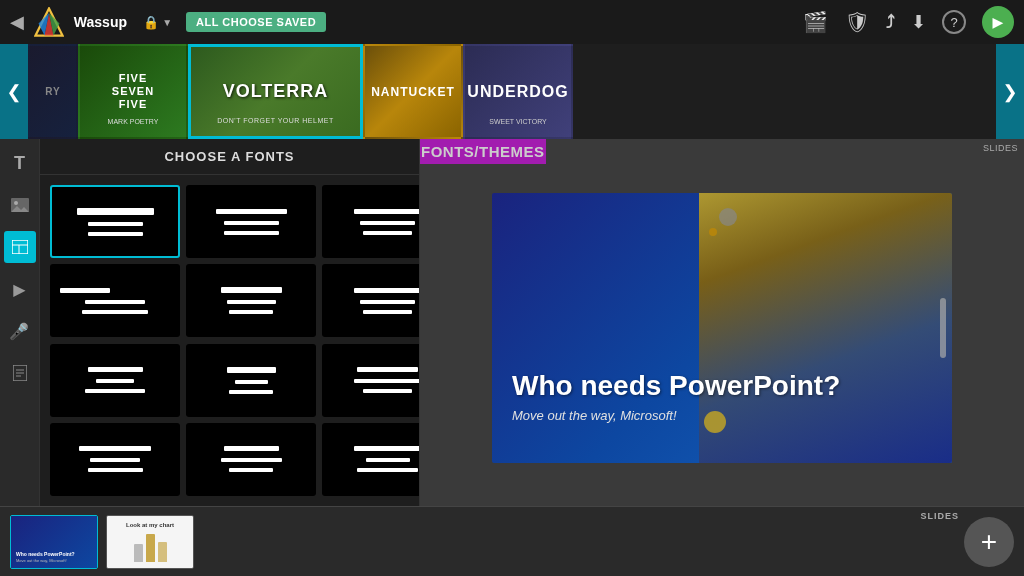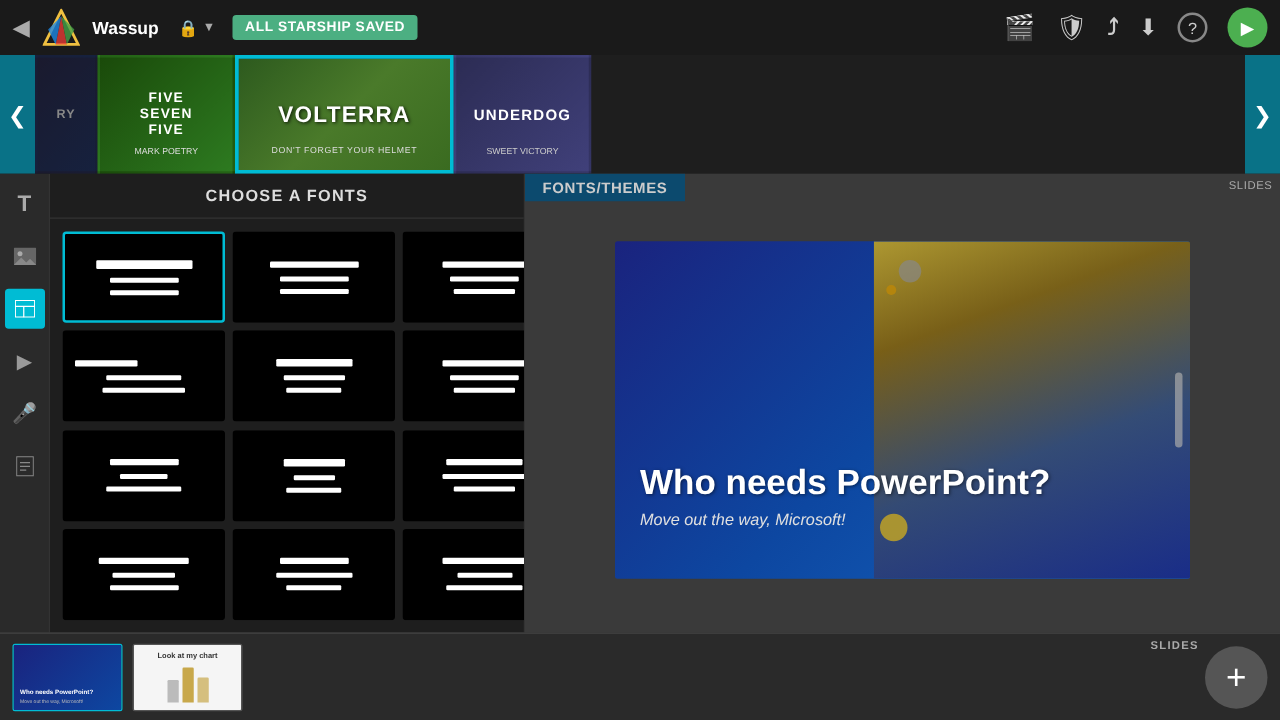--- a/index.html
+++ b/index.html
@@ -96,22 +96,22 @@
     .layout-thumb .bar-medium { width: 55%; height: 4px; }
     .layout-thumb .bar-short { width: 40%; height: 4px; }
 
     
     #content-area {
       flex: 1; background: #3a3a3a; display: flex; flex-direction: column;
       position: relative;
     }
     #content-area .fonts-themes-tab {
       position: absolute; top: 0; left: 0;
-      background: #0c4a6e; color: #ccc; font-size: 12px; font-weight: 600;
-      padding: 4px 14px; letter-spacing: 0.5px; cursor: pointer;
+      background: #a21caf; color: #ccc; font-size: 15px; font-weight: 600;
+      padding: 4px 1px; letter-spacing: 0.5px; cursor: pointer;
     }
     #slide-preview {
       flex: 1; display: flex; align-items: center; justify-content: center;
       padding: 10px 10px 0 10px; position: relative;
     }
     #slide-canvas {
       width: 460px; height: 270px;
       background: linear-gradient(135deg, #1a237e 0%, #0d47a1 50%, #1565c0 100%);
       position: relative; overflow: hidden; border-radius: 2px;
     }
@@ -186,21 +186,21 @@
     <polygon points="20,2 38,38 2,38" fill="none" stroke="#f0c040" stroke-width="3"></polygon>
     <polygon points="20,8 14,38 26,38" fill="#e53935" opacity="0.8"></polygon>
     <polygon points="20,8 26,38 34,22" fill="#43a047" opacity="0.8"></polygon>
     <polygon points="20,8 6,22 14,38" fill="#1e88e5" opacity="0.8"></polygon>
   </svg>
   <span class="project-name">Wassup</span>
   <div class="lock-area">
     <span class="lock-icon">🔒</span>
     <span style="font-size:10px;color:#aaa;">▼</span>
   </div>
-  <span class="save-status">ALL STARSHIP SAVED</span>
+  <span class="save-status">ALL CHOOSE SAVED</span>
   <div class="spacer"></div>
   <div class="top-icons">
     <span style="font-size:20px;">🎬</span>
     <span style="font-size:20px;">🛡</span>
     <span style="font-size:18px;font-weight:bold;">⤴</span>
     <span style="font-size:18px;">⬇</span>
     <span style="font-size:18px;border:2px solid #888;border-radius:50%;width:24px;height:24px;display:flex;align-items:center;justify-content:center;font-size:13px;">?</span>
     <div class="play-btn">▶</div>
   </div>
 </div>
@@ -216,25 +216,28 @@
     <div class="theme-item" style="min-width:110px;background:linear-gradient(135deg,#1a4a0a,#2d7a20);">
       <div class="theme-title" style="color:white;font-size:11px;font-weight:900;">FIVE SEVEN FIVE</div>
       <div class="theme-subtitle" style="font-size:7px;color:#ddd;">MARK POETRY</div>
     </div>
 
     <div class="theme-item active" style="min-width:175px;background:linear-gradient(135deg,#2d5a1e,#4a7a2a,#3a6b20);">
       <div class="theme-title" style="color:white;font-size:18px;font-weight:900;text-shadow:1px 1px 3px rgba(0,0,0,0.8);">VOLTERRA</div>
       <div class="theme-subtitle" style="font-size:7px;color:#ddd;letter-spacing:0.5px;">DON'T FORGET YOUR HELMET</div>
     </div>
 
+    <div class="theme-item" style="min-width:100px;background:linear-gradient(135deg,#6b4f0a,#b8860b,#8b6400);">
+      <div class="theme-title" style="color:white;font-size:12px;font-weight:900;">NANTUCKET</div>
+    </div>
 
 
 
     <div class="theme-item" style="min-width:110px;background:linear-gradient(135deg,#2c2c54,#40407a);">
-      <div class="theme-title" style="color:white;font-size:12px;font-weight:900;">UNDERDOG</div>
+      <div class="theme-title" style="color:white;font-size:16px;font-weight:900;">UNDERDOG</div>
       <div class="theme-subtitle" style="font-size:7px;color:#ccc;">SWEET VICTORY</div>
     </div>
 
   </div>
   <div class="arrow-right">❯</div>
 </div>
 
 <div id="main">
 
   <div id="left-sidebar">

